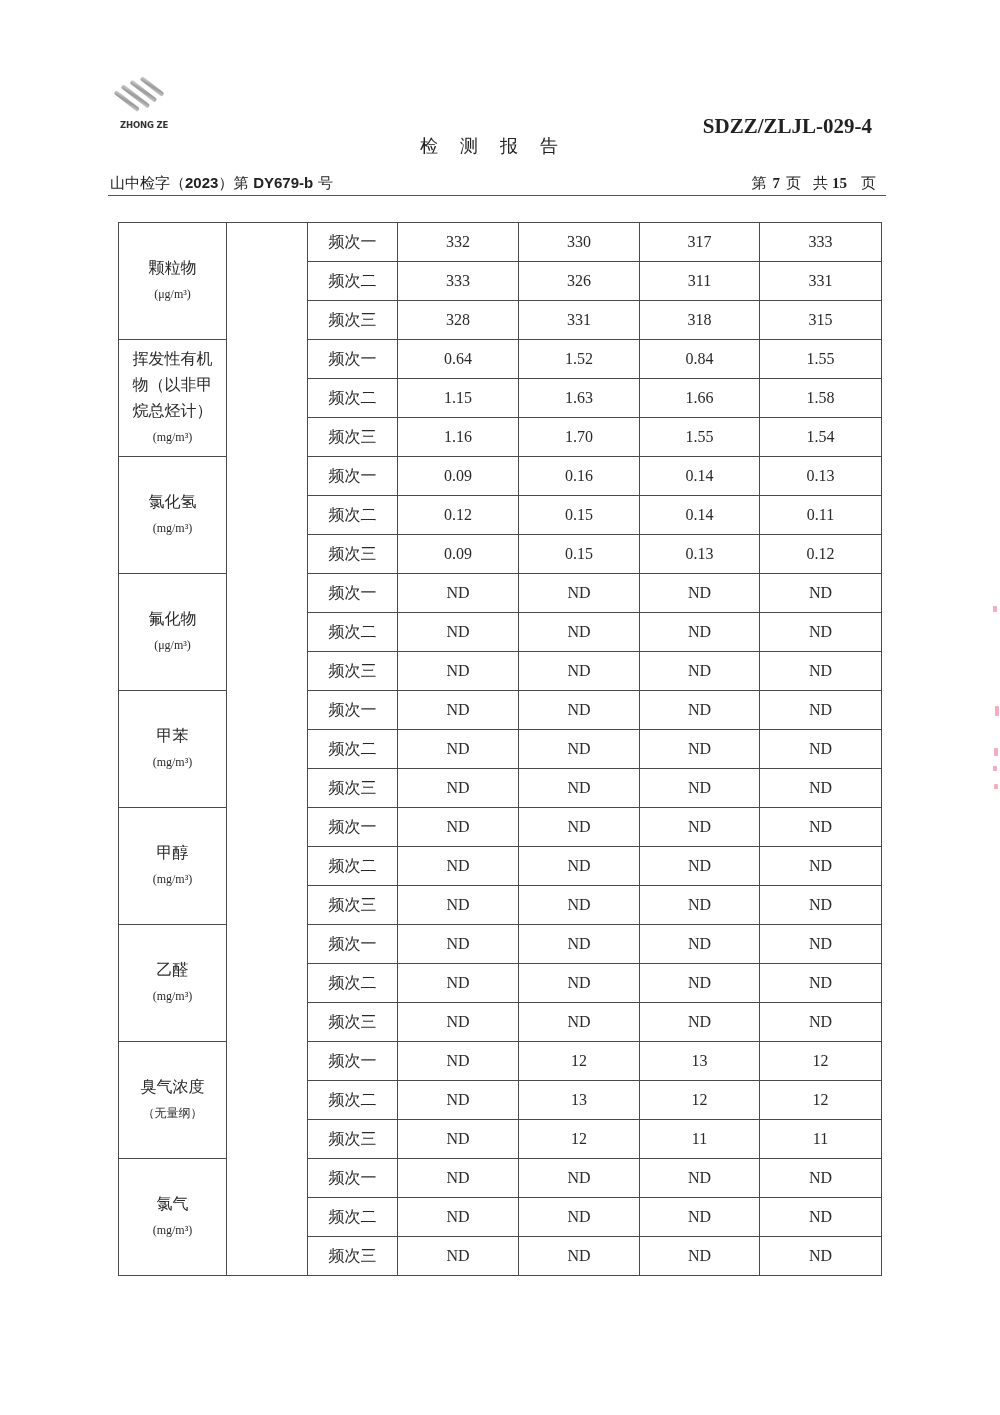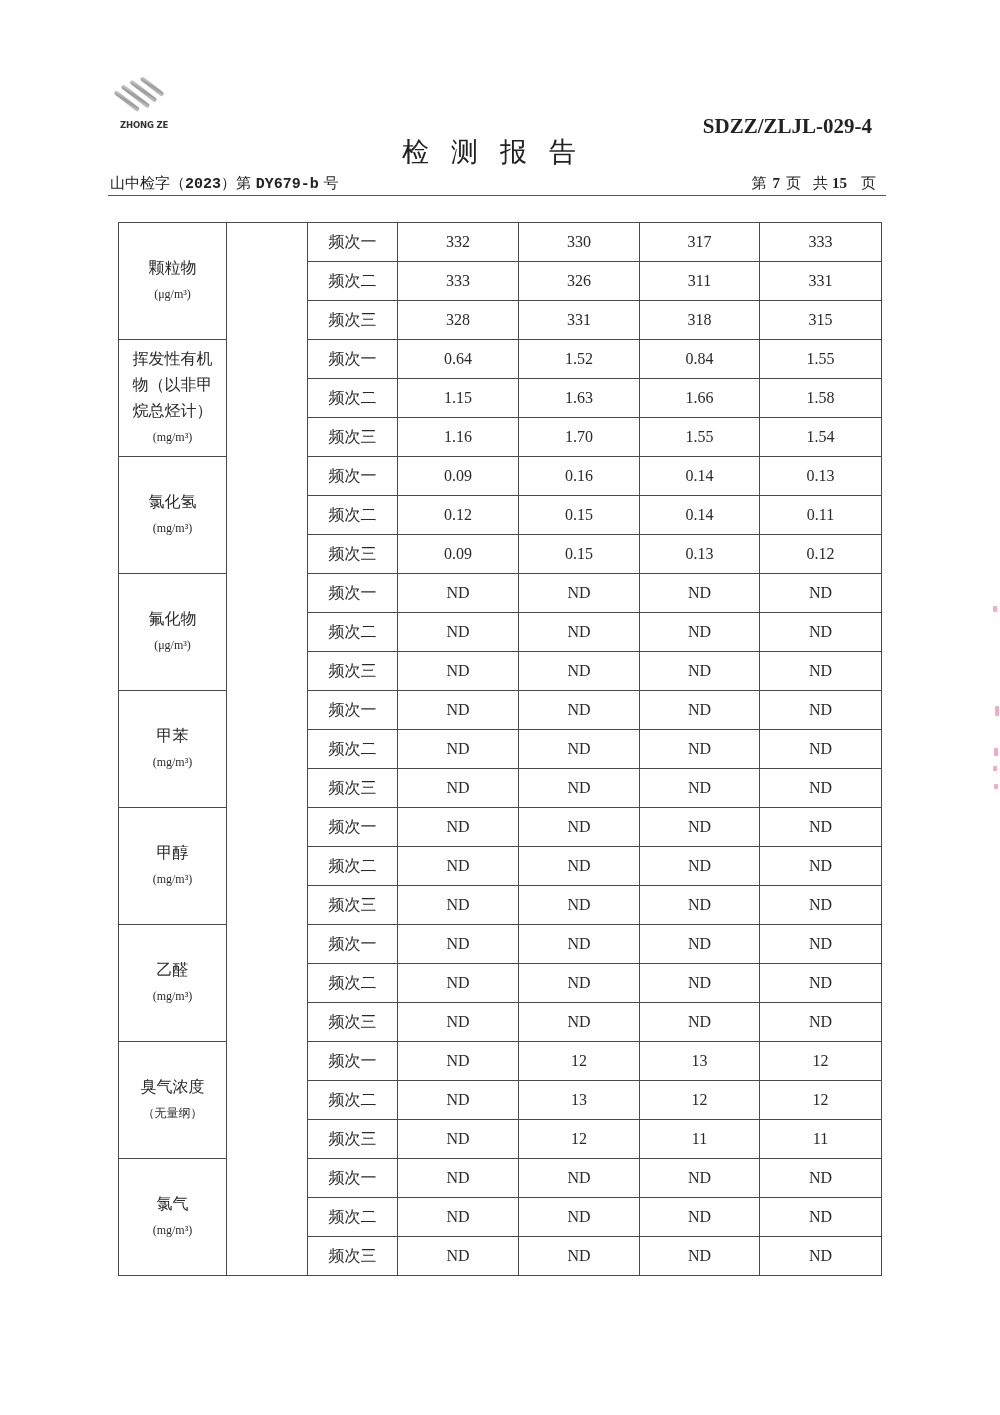--- a/index.html
+++ b/index.html
@@ -43,33 +43,33 @@
       font-size: 21px;
       color: #222;
     }
     .doc-title {
       position: absolute;
       left: 0;
       width: 1000px;
       top: 134px;
       text-align: center;
       font-family: "DejaVu Serif", serif;
-      font-size: 27px;
+      font-size: 18px;
       letter-spacing: 22px;
       padding-left: 0;
       color: #222;
     }
     .report-no {
       position: absolute;
       left: 110px;
       top: 174px;
       font-size: 15px;
       color: #222;
     }
-    .report-no b { font-family: Liberation Mono, monospace; font-weight: bold; }
+    .report-no b { font-family: Liberation Sans, sans-serif; font-weight: bold; }
     .page-info {
       position: absolute;
       right: 124px;
       top: 174px;
       font-size: 15px;
       color: #222;
     }
     .page-info b { font-family: "Liberation Serif", serif; font-weight: bold; margin: 0 6px; }
     .page-info .gap { display: inline-block; width: 12px; }
     .header-rule {

